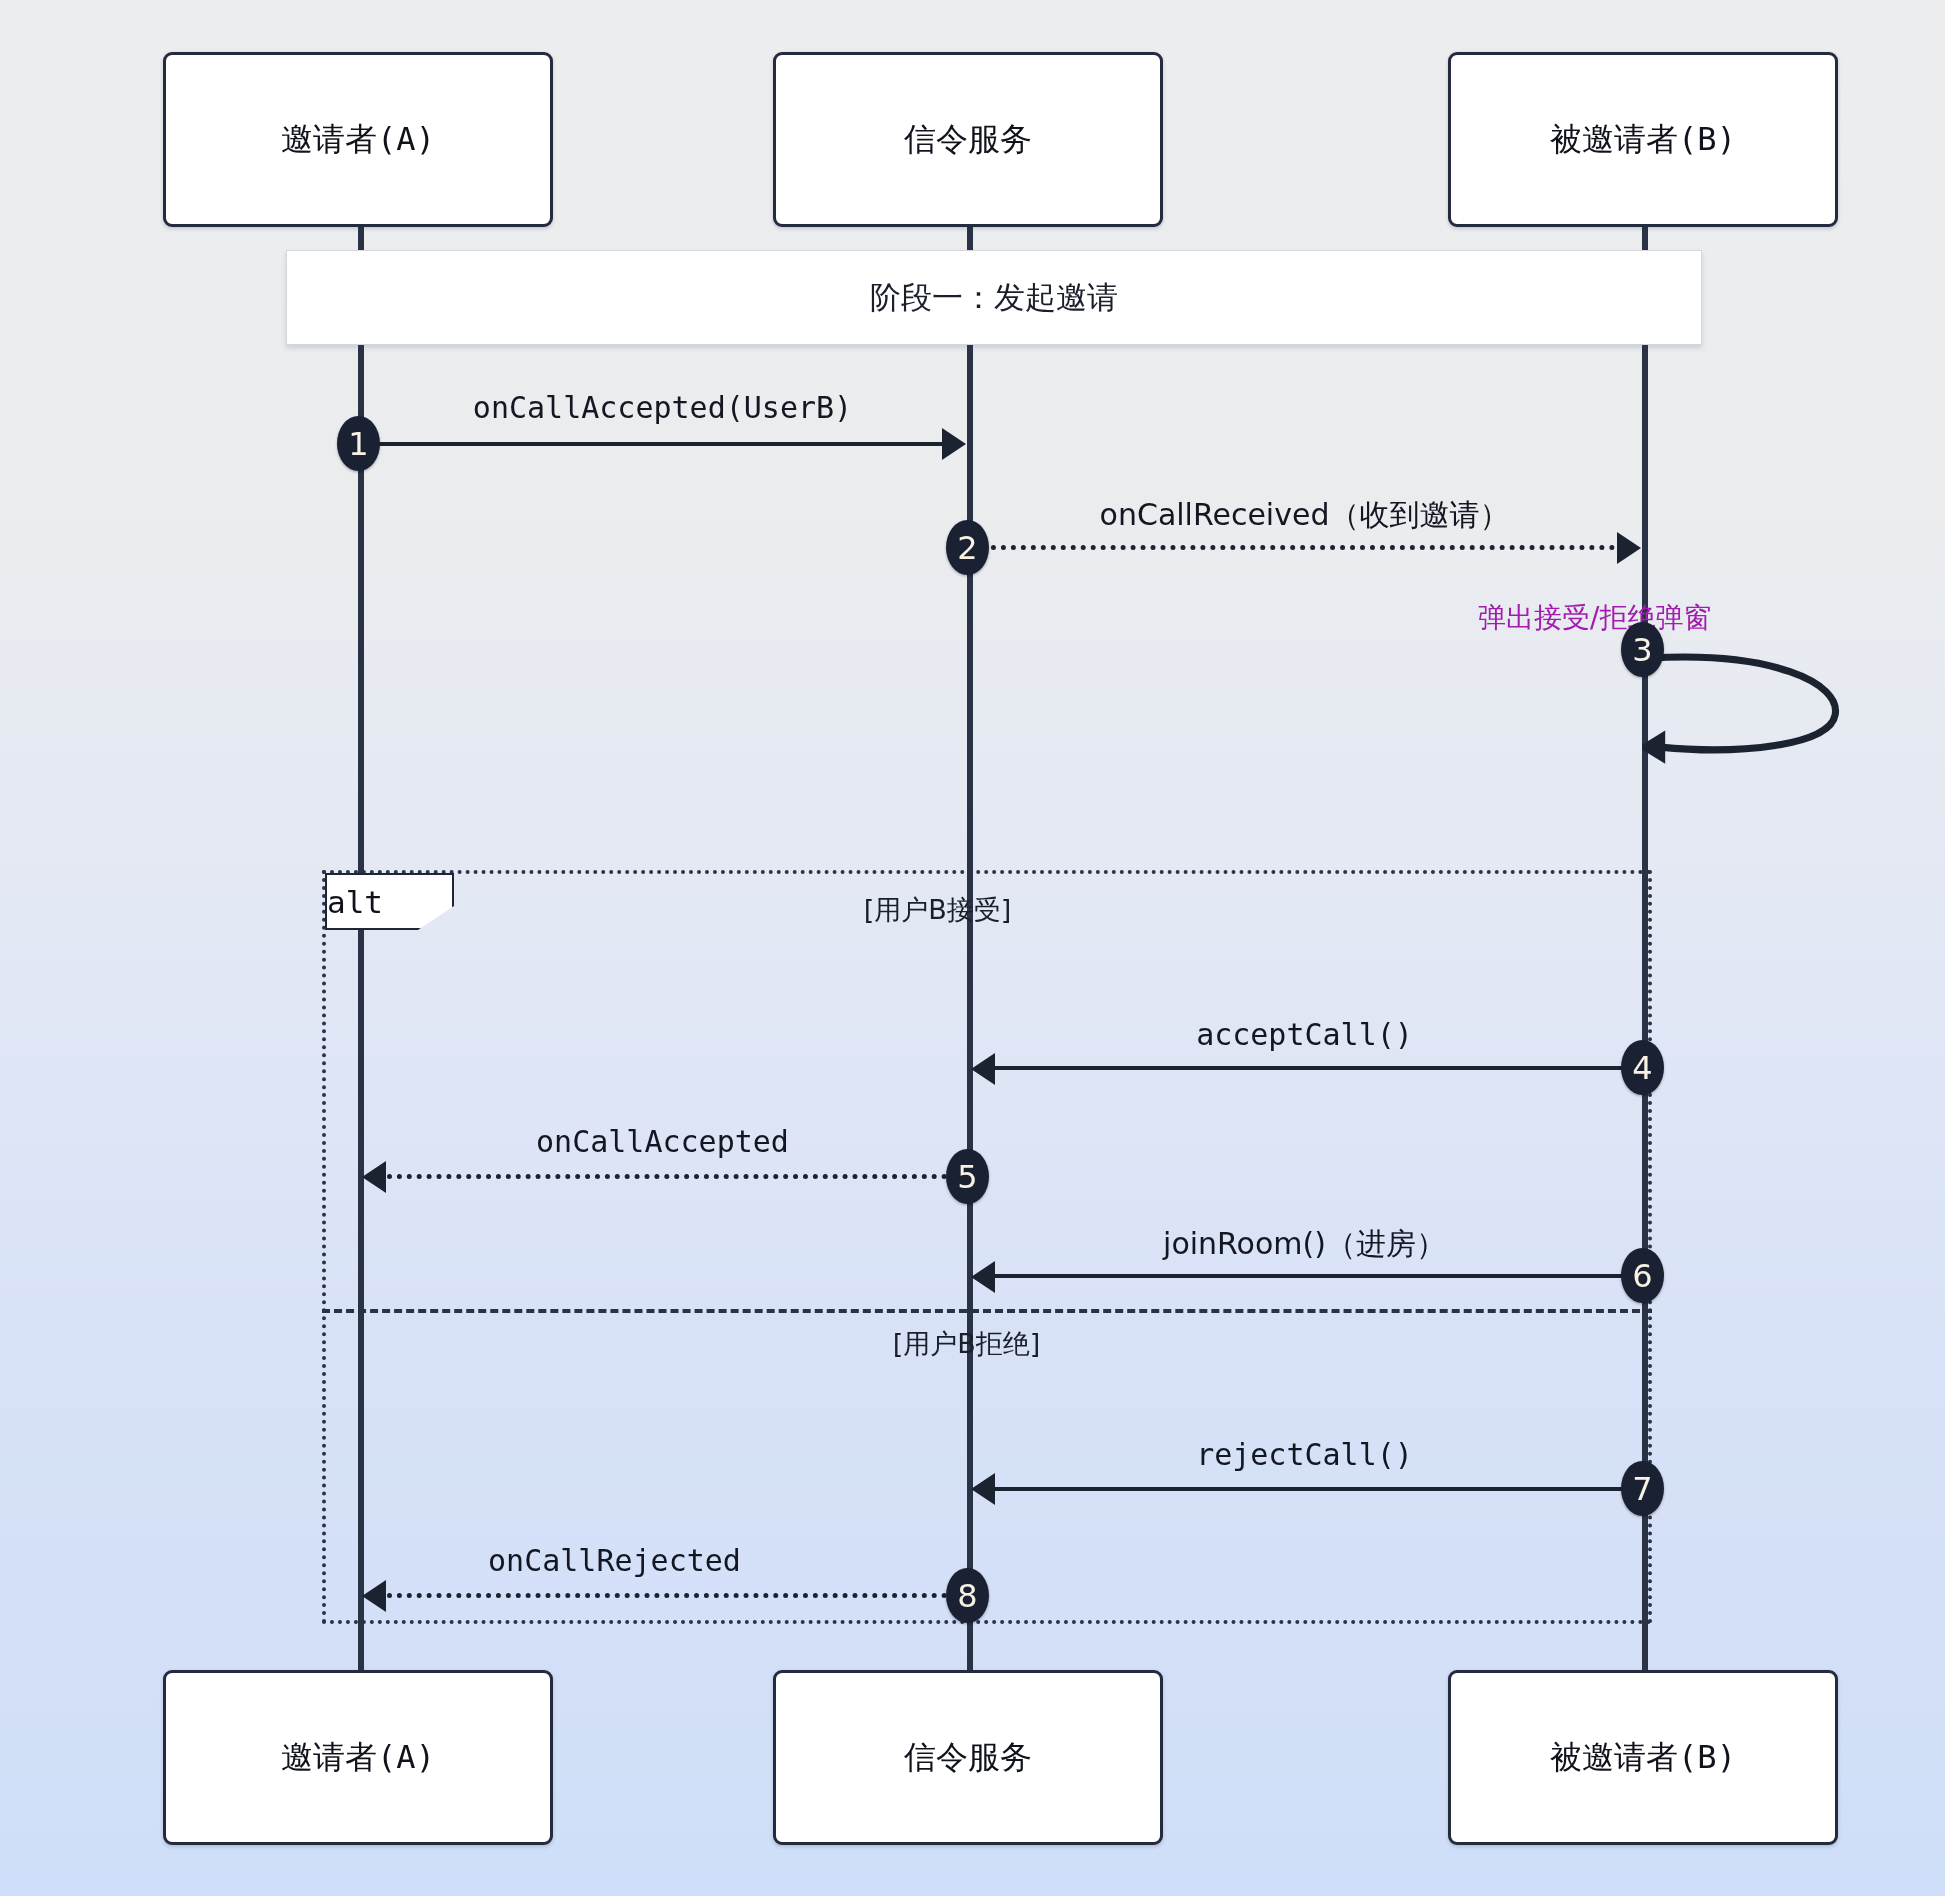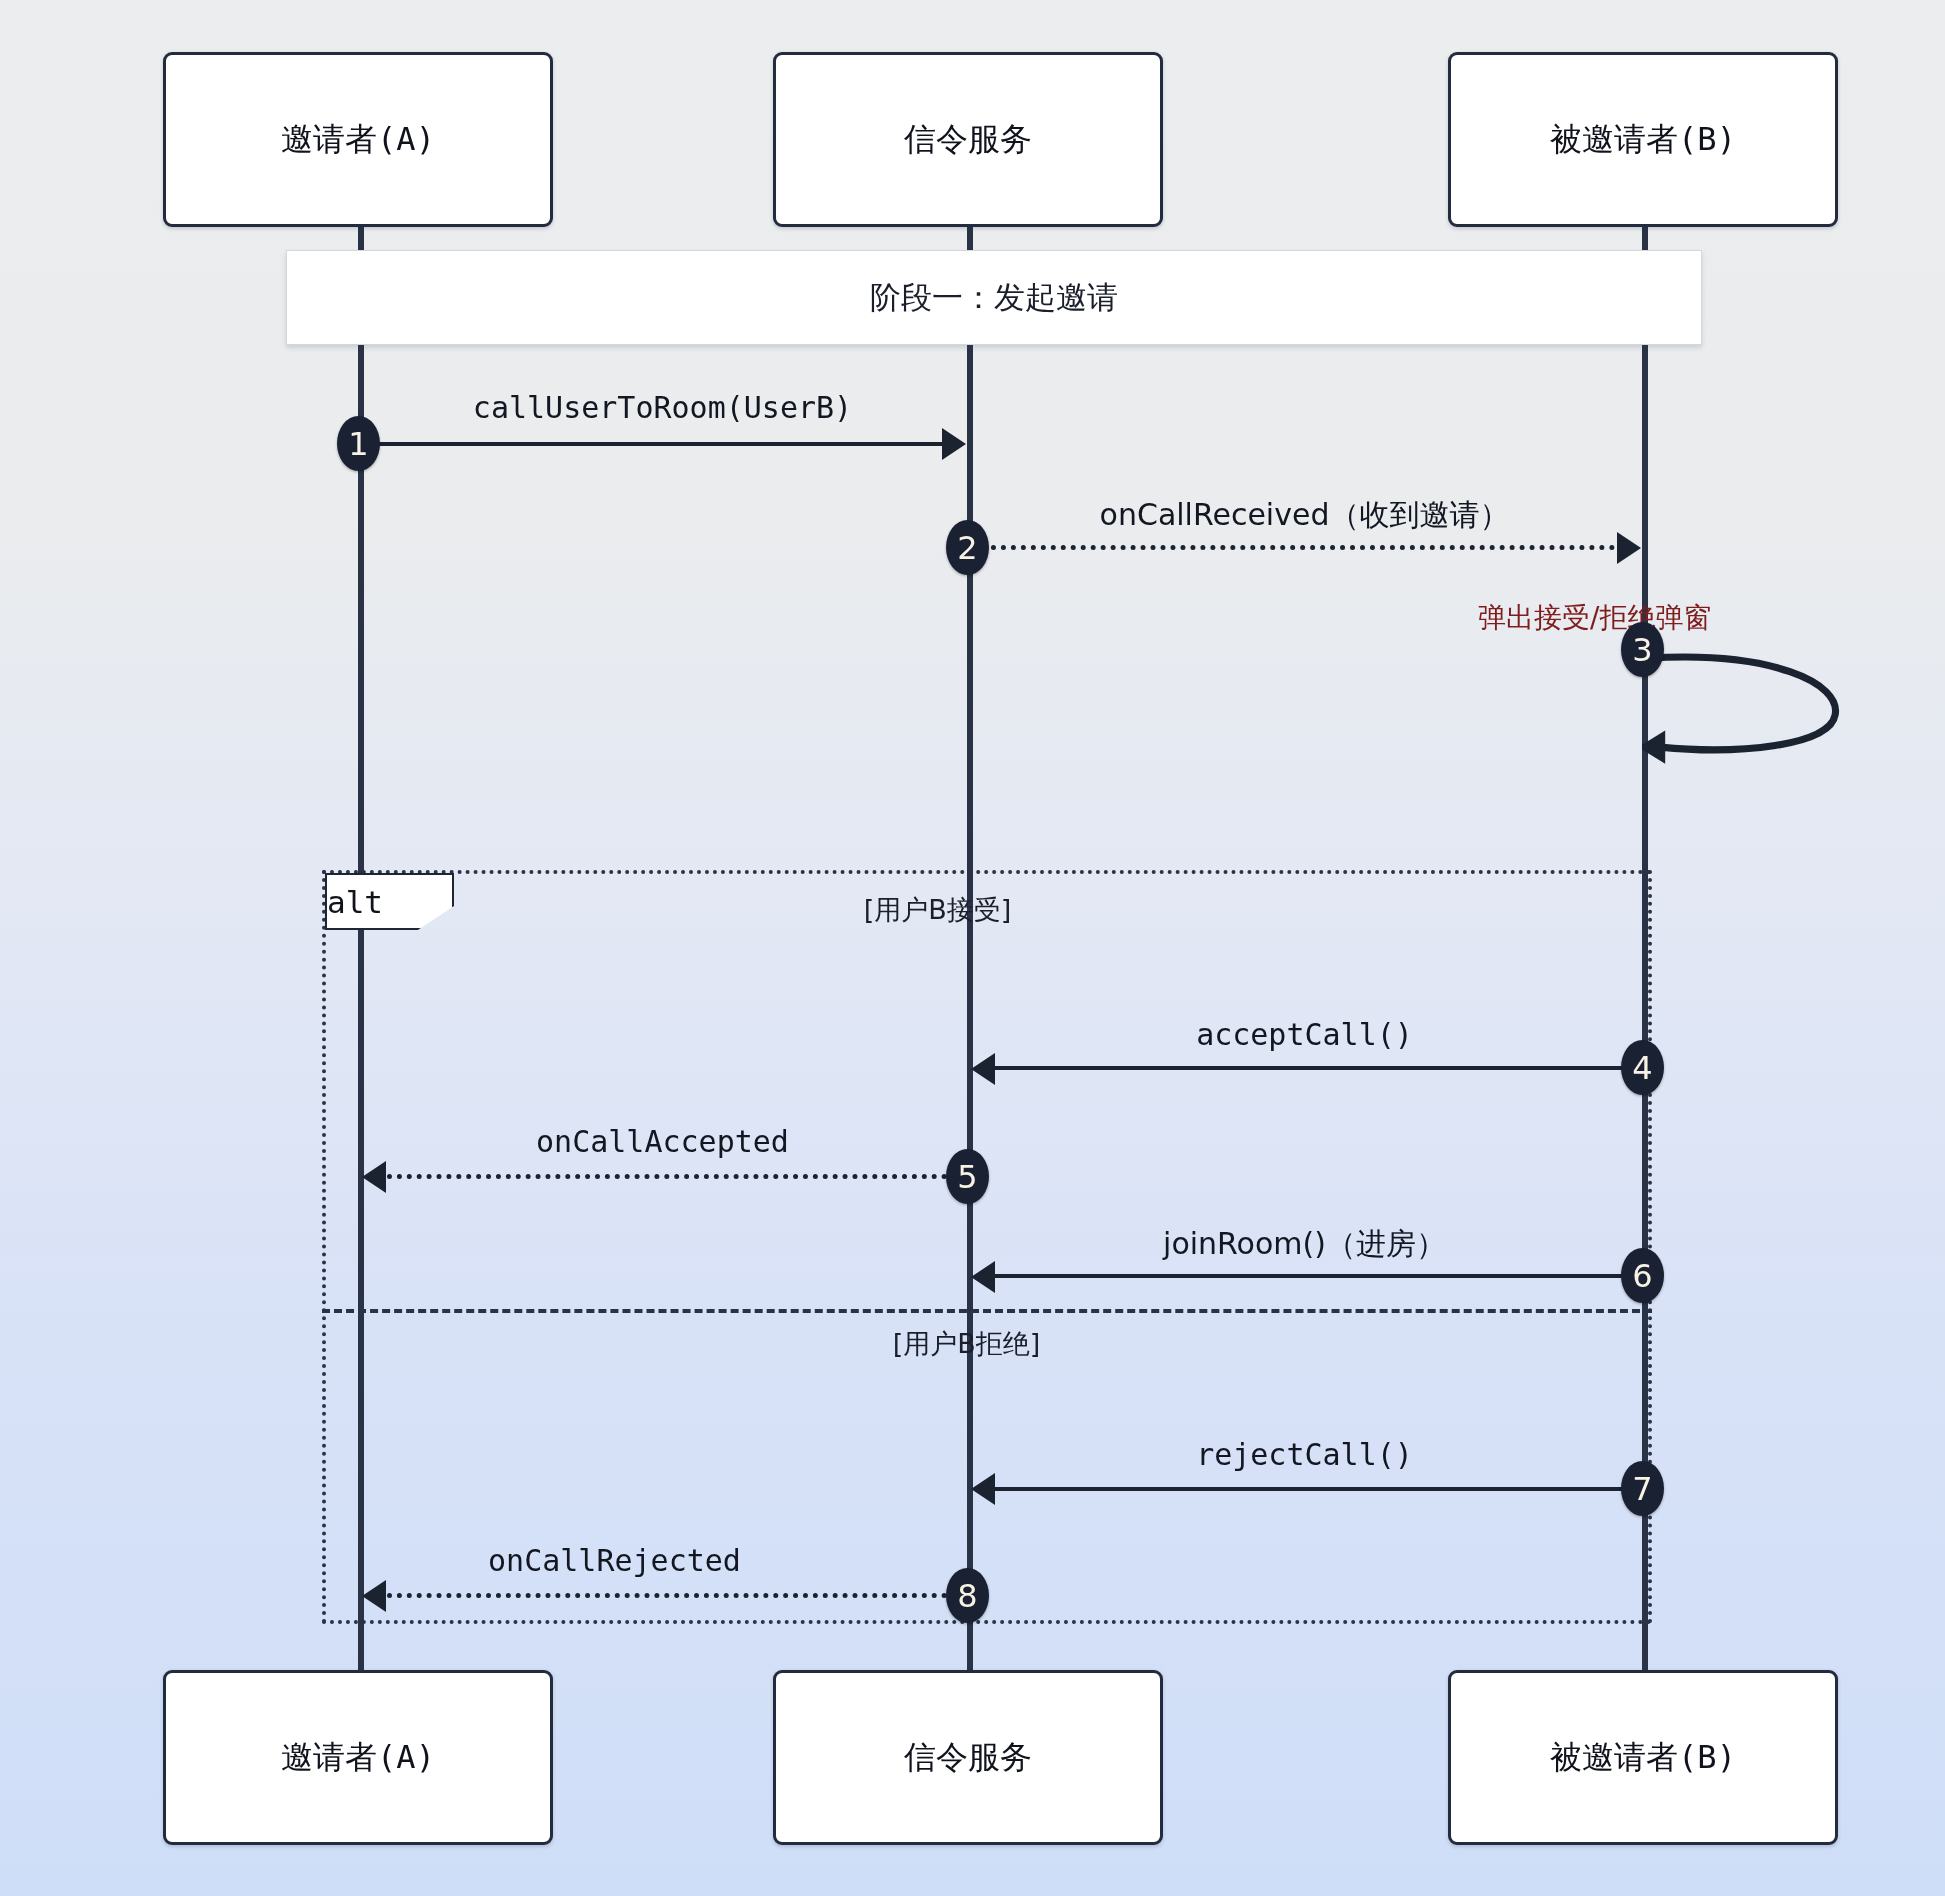--- a/index.html
+++ b/index.html
@@ -143,21 +143,21 @@
     justify-content: center;
     font-size: 32px;
     font-family: "DejaVu Sans", sans-serif;
     box-shadow: 0 1.3px 2.6px rgba(0,0,0,0.3);
   }
   
   .self-loop { position: absolute; }
   .note-text {
     position: absolute;
     font-size: 28px;
-    color: #7f1d1d;
+    color: #a21caf;
     font-family: "DejaVu Sans", sans-serif;
     white-space: nowrap;
   }
 </style>
 </head>
 <body>
 
 <div id="stage">
 
   <div class="lifeline" style="left:358px; top:225px; height:1449px;"></div>
@@ -171,21 +171,21 @@
     <span class="actor-label">信令服务</span>
   </div>
   <div class="actor-box" style="left:1448px; top:52px; width:390px; height:175px;">
     <span class="actor-label">被邀请者(B)</span>
   </div>
 
   <div class="phase-bar" style="left:286px; top:250px; width:1416px; height:95px;">
     <span class="phase-label">阶段一：发起邀请</span>
   </div>
 
-  <div class="msg-label" style="left:358px; top:390px; width:609px;">callUserToRoom(UserB)</div>
+  <div class="msg-label" style="left:358px; top:390px; width:609px;">onCallAccepted(UserB)</div>
   <div class="msg-line solid" style="left:361px; top:442px; width:583px;"></div>
   <div class="arrow-head right" style="left:942px; top:428px;"></div>
   <div class="seq-badge" style="left:337px; top:416px;">1</div>
 
   <div class="msg-label cjk" style="left:967px; top:495px; width:675px;">onCallReceived（收到邀请）</div>
   <div class="msg-line dashed" style="left:971px; top:545px; width:644px;"></div>
   <div class="arrow-head right" style="left:1617px; top:532px;"></div>
   <div class="seq-badge" style="left:946px; top:520px;">2</div>
 
   <div class="note-text" style="left:1478px; top:599px;">弹出接受/拒绝弹窗</div>

